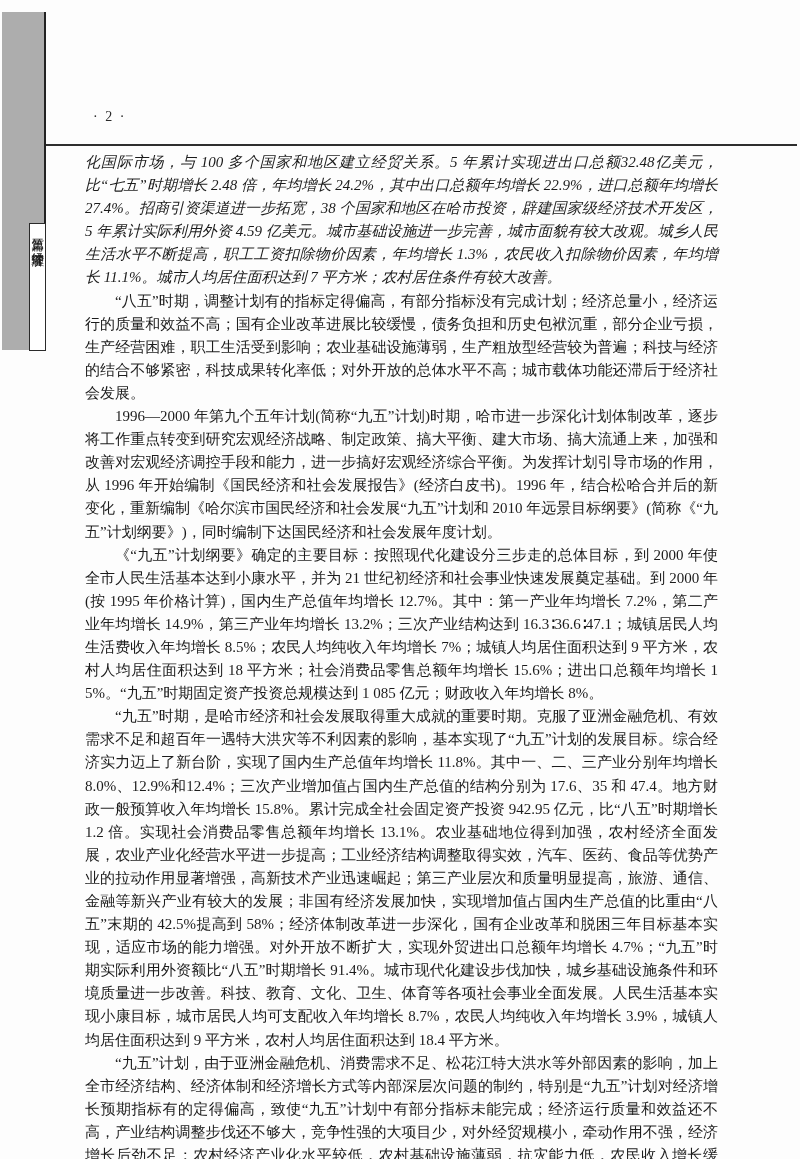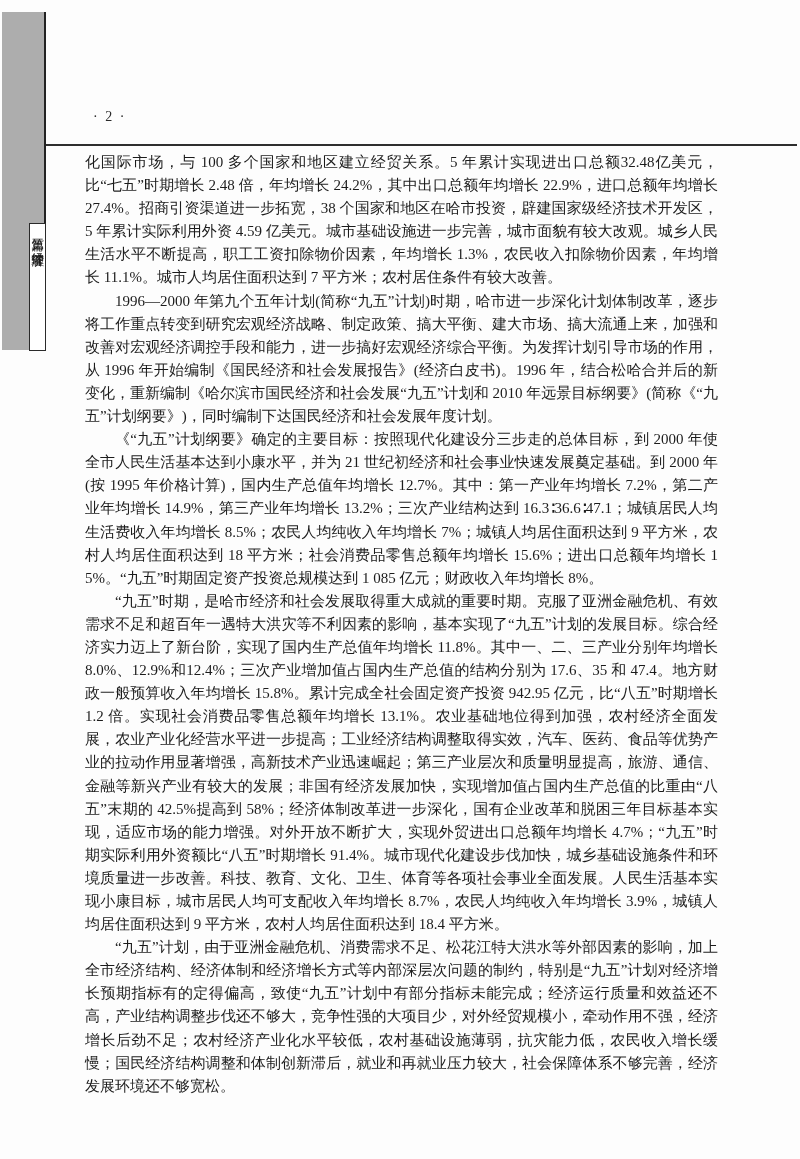--- a/index.html
+++ b/index.html
@@ -82,20 +82,21 @@
     text-align-last: left;
   }
   .content p {
     margin: 0;
     padding: 0;
     text-indent: 2em;
     word-break: break-all;
   }
   .content p.no-indent {
     text-indent: 0;
+    font-style: italic;
   }
 </style>
 </head>
 <body>
 
 <div class="page">
 
   <div class="side-band"></div>
 
   <div class="chapter-tab">
@@ -103,19 +104,20 @@
     <span class="gap"></span>
     <span>经济管理</span>
   </div>
 
   <div class="page-number">· 2 ·</div>
 
   <div class="header-rule"></div>
 
   <div class="content">
     <p class="no-indent">化国际市场，与 100 多个国家和地区建立经贸关系。5 年累计实现进出口总额32.48亿美元，比“七五”时期增长 2.48 倍，年均增长 24.2%，其中出口总额年均增长 22.9%，进口总额年均增长 27.4%。招商引资渠道进一步拓宽，38 个国家和地区在哈市投资，辟建国家级经济技术开发区，5 年累计实际利用外资 4.59 亿美元。城市基础设施进一步完善，城市面貌有较大改观。城乡人民生活水平不断提高，职工工资扣除物价因素，年均增长 1.3%，农民收入扣除物价因素，年均增长 11.1%。城市人均居住面积达到 7 平方米；农村居住条件有较大改善。</p>
+    <p>“八五”时期，调整计划有的指标定得偏高，有部分指标没有完成计划；经济总量小，经济运行的质量和效益不高；国有企业改革进展比较缓慢，债务负担和历史包袱沉重，部分企业亏损，生产经营困难，职工生活受到影响；农业基础设施薄弱，生产粗放型经营较为普遍；科技与经济的结合不够紧密，科技成果转化率低；对外开放的总体水平不高；城市载体功能还滞后于经济社会发展。</p>
     <p>1996—2000 年第九个五年计划(简称“九五”计划)时期，哈市进一步深化计划体制改革，逐步将工作重点转变到研究宏观经济战略、制定政策、搞大平衡、建大市场、搞大流通上来，加强和改善对宏观经济调控手段和能力，进一步搞好宏观经济综合平衡。为发挥计划引导市场的作用，从 1996 年开始编制《国民经济和社会发展报告》(经济白皮书)。1996 年，结合松哈合并后的新变化，重新编制《哈尔滨市国民经济和社会发展“九五”计划和 2010 年远景目标纲要》(简称《“九五”计划纲要》)，同时编制下达国民经济和社会发展年度计划。</p>
     <p>《“九五”计划纲要》确定的主要目标：按照现代化建设分三步走的总体目标，到 2000 年使全市人民生活基本达到小康水平，并为 21 世纪初经济和社会事业快速发展奠定基础。到 2000 年(按 1995 年价格计算)，国内生产总值年均增长 12.7%。其中：第一产业年均增长 7.2%，第二产业年均增长 14.9%，第三产业年均增长 13.2%；三次产业结构达到 16.3∶36.6∶47.1；城镇居民人均生活费收入年均增长 8.5%；农民人均纯收入年均增长 7%；城镇人均居住面积达到 9 平方米，农村人均居住面积达到 18 平方米；社会消费品零售总额年均增长 15.6%；进出口总额年均增长 15%。“九五”时期固定资产投资总规模达到 1 085 亿元；财政收入年均增长 8%。</p>
     <p>“九五”时期，是哈市经济和社会发展取得重大成就的重要时期。克服了亚洲金融危机、有效需求不足和超百年一遇特大洪灾等不利因素的影响，基本实现了“九五”计划的发展目标。综合经济实力迈上了新台阶，实现了国内生产总值年均增长 11.8%。其中一、二、三产业分别年均增长 8.0%、12.9%和12.4%；三次产业增加值占国内生产总值的结构分别为 17.6、35 和 47.4。地方财政一般预算收入年均增长 15.8%。累计完成全社会固定资产投资 942.95 亿元，比“八五”时期增长 1.2 倍。实现社会消费品零售总额年均增长 13.1%。农业基础地位得到加强，农村经济全面发展，农业产业化经营水平进一步提高；工业经济结构调整取得实效，汽车、医药、食品等优势产业的拉动作用显著增强，高新技术产业迅速崛起；第三产业层次和质量明显提高，旅游、通信、金融等新兴产业有较大的发展；非国有经济发展加快，实现增加值占国内生产总值的比重由“八五”末期的 42.5%提高到 58%；经济体制改革进一步深化，国有企业改革和脱困三年目标基本实现，适应市场的能力增强。对外开放不断扩大，实现外贸进出口总额年均增长 4.7%；“九五”时期实际利用外资额比“八五”时期增长 91.4%。城市现代化建设步伐加快，城乡基础设施条件和环境质量进一步改善。科技、教育、文化、卫生、体育等各项社会事业全面发展。人民生活基本实现小康目标，城市居民人均可支配收入年均增长 8.7%，农民人均纯收入年均增长 3.9%，城镇人均居住面积达到 9 平方米，农村人均居住面积达到 18.4 平方米。</p>
     <p>“九五”计划，由于亚洲金融危机、消费需求不足、松花江特大洪水等外部因素的影响，加上全市经济结构、经济体制和经济增长方式等内部深层次问题的制约，特别是“九五”计划对经济增长预期指标有的定得偏高，致使“九五”计划中有部分指标未能完成；经济运行质量和效益还不高，产业结构调整步伐还不够大，竞争性强的大项目少，对外经贸规模小，牵动作用不强，经济增长后劲不足；农村经济产业化水平较低，农村基础设施薄弱，抗灾能力低，农民收入增长缓慢；国民经济结构调整和体制创新滞后，就业和再就业压力较大，社会保障体系不够完善，经济发展环境还不够宽松。</p>
   </div>
 
 </div>
 
 </body></html>

